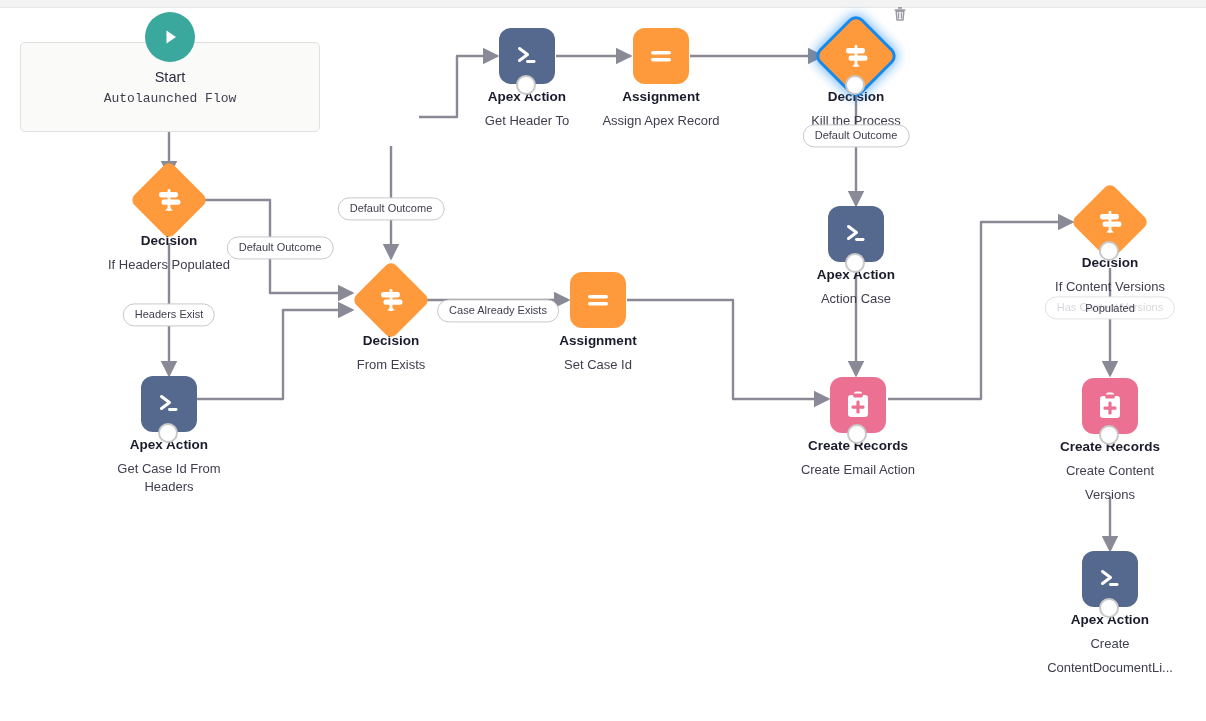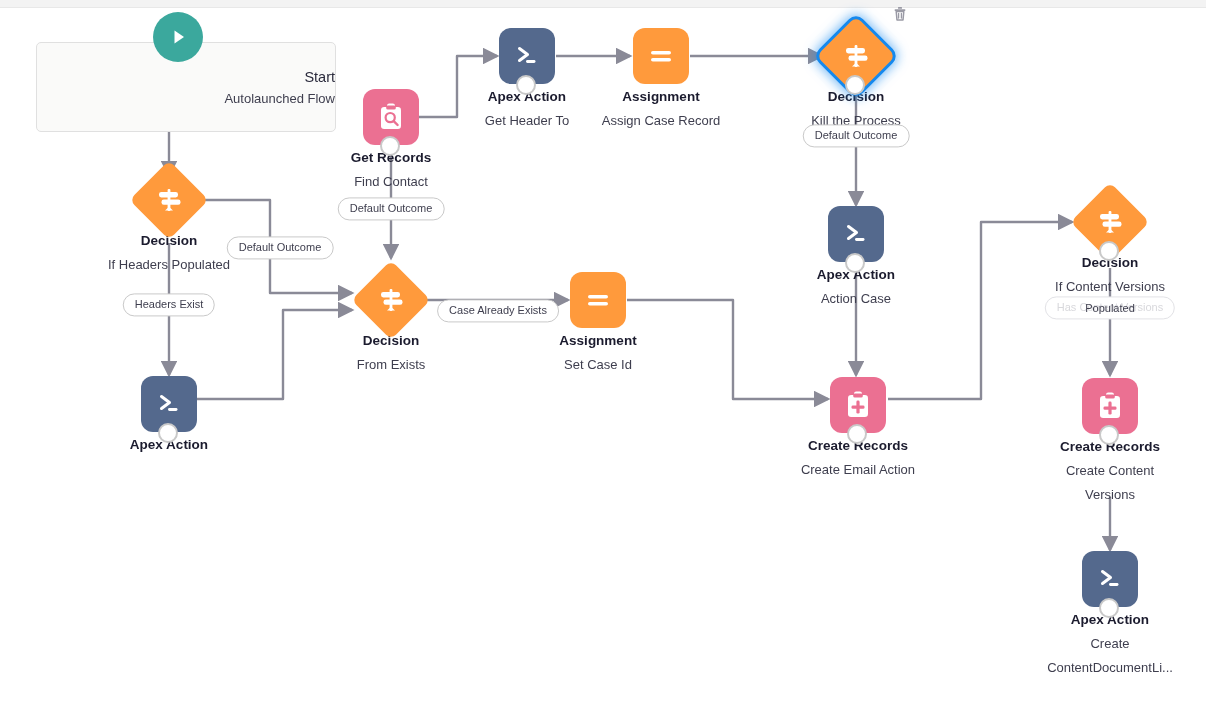--- a/index.html
+++ b/index.html
@@ -134,33 +134,33 @@
   }
   .start-box {
     width: 300px;
     height: 90px;
     background: #fafaf9;
     border: 1px solid #e0e0e0;
     border-radius: 5px;
     box-sizing: border-box;
     display: flex;
     flex-direction: column;
-    align-items: flex-end;
+    align-items: center;
     justify-content: center;
-    margin-left: 16px;
   }
   .start-title {
     font-size: 14.5px;
     color: #2b2b3d;
     line-height: 1.3;
   }
   .start-sub {
     margin-top: 4px;
     font-size: 13px;
     color: #3e3e4e;
+    font-family: Liberation Mono, monospace;
   }
   .start-play {
     position: absolute;
     left: 50%;
     margin-left: -25px;
     top: -30px;
     width: 50px;
     height: 50px;
     border-radius: 50%;
     background: #3BA89D;
@@ -282,38 +282,23 @@
     <div class="icon-wrap">
       <div class="chip apex">
         <svg width="30" height="30" viewBox="0 0 30 30" aria-hidden="true">
           <path d="M7.5 7.5 L15.5 13.5 L7.5 19.5" stroke="#ffffff" stroke-width="3" fill="none" stroke-linecap="round" stroke-linejoin="round"></path>
           <rect x="14" y="19" width="9.5" height="2.9" rx="1.4" fill="#ffffff"></rect>
         </svg>
       </div>
       <div class="badge"></div>
     </div>
     <div class="node-title">Apex Action</div>
-  </div>
-
-  <div class="node" style="left:391px; top:89px;">
-    <div class="icon-wrap">
-      <div class="chip records">
-        <svg width="32" height="32" viewBox="0 0 32 32" aria-hidden="true">
-          <rect x="6" y="6" width="20" height="22" rx="3.2" fill="#ffffff"></rect>
-          <rect x="12" y="2.5" width="8" height="6" rx="2.2" fill="#ffffff"></rect>
-          <rect x="11.2" y="4.4" width="9.6" height="4.2" rx="1.6" fill="#EB7092"></rect>
-          <circle cx="15.2" cy="16.6" r="4.6" fill="none" stroke="#EB7092" stroke-width="2.2"></circle>
-          <path d="M18.7 20.1 L22.6 24" stroke="#EB7092" stroke-width="2.4" stroke-linecap="round"></path>
-        </svg>
-      </div>
-      <div class="badge"></div>
-    </div>
-    <div class="node-title">Get Records</div>
-    <div class="node-sub">Find Contact</div>
-  </div>
+    <div class="node-sub tight" style="width:130px;margin-left:20px;">Get Case Id From Headers</div>
+  </div>
+
 
   <div class="node" style="left:527px; top:28px;">
     <div class="icon-wrap">
       <div class="chip apex">
         <svg width="30" height="30" viewBox="0 0 30 30" aria-hidden="true">
           <path d="M7.5 7.5 L15.5 13.5 L7.5 19.5" stroke="#ffffff" stroke-width="3" fill="none" stroke-linecap="round" stroke-linejoin="round"></path>
           <rect x="14" y="19" width="9.5" height="2.9" rx="1.4" fill="#ffffff"></rect>
         </svg>
       </div>
       <div class="badge"></div>
@@ -325,21 +310,21 @@
   <div class="node" style="left:661px; top:28px;">
     <div class="icon-wrap">
       <div class="chip assign">
         <svg width="30" height="30" viewBox="0 0 30 30" aria-hidden="true">
           <rect x="5" y="10" width="20" height="3.6" rx="1.8" fill="#ffffff"></rect>
           <rect x="5" y="17" width="20" height="3.6" rx="1.8" fill="#ffffff"></rect>
         </svg>
       </div>
     </div>
     <div class="node-title">Assignment</div>
-    <div class="node-sub">Assign Case Record</div>
+    <div class="node-sub">Assign Apex Record</div>
   </div>
 
   <div class="node" style="left:856px; top:28px;">
     <div class="icon-wrap">
       <div class="diamond-wrap">
         <div class="diamond selected"></div>
         <div class="diamond-glyph">
           <svg width="30" height="30" viewBox="0 0 30 30" aria-hidden="true">
             <rect x="13.6" y="4" width="2.8" height="22" rx="1" fill="#ffffff"></rect>
             <rect x="5" y="7" width="19" height="5.4" rx="2.3" fill="#ffffff"></rect>
@@ -471,21 +456,21 @@
       </div>
       <div class="badge"></div>
     </div>
     <div class="node-title">Apex Action</div>
     <div class="node-sub tight">Create</div>
     <div class="node-sub tight">ContentDocumentLi...</div>
   </div>
 
   <div class="pill" style="left:280px; top:248px;">Default Outcome</div>
 
-  <div class="pill" style="left:169px; top:305px;">Headers Exist</div>
+  <div class="pill" style="left:169px; top:315px;">Headers Exist</div>
 
   <div class="pill" style="left:391px; top:209px;">Default Outcome</div>
 
   <div class="pill" style="left:498px; top:311px;">Case Already Exists</div>
 
   <div class="pill" style="left:856px; top:136px;">Default Outcome</div>
 
   <div class="pill occluded" style="left:1110px; top:308px;">Has Content Versions</div>
 
   <div class="overlap-text" style="left:1110px; top:308px;">Populated</div>

